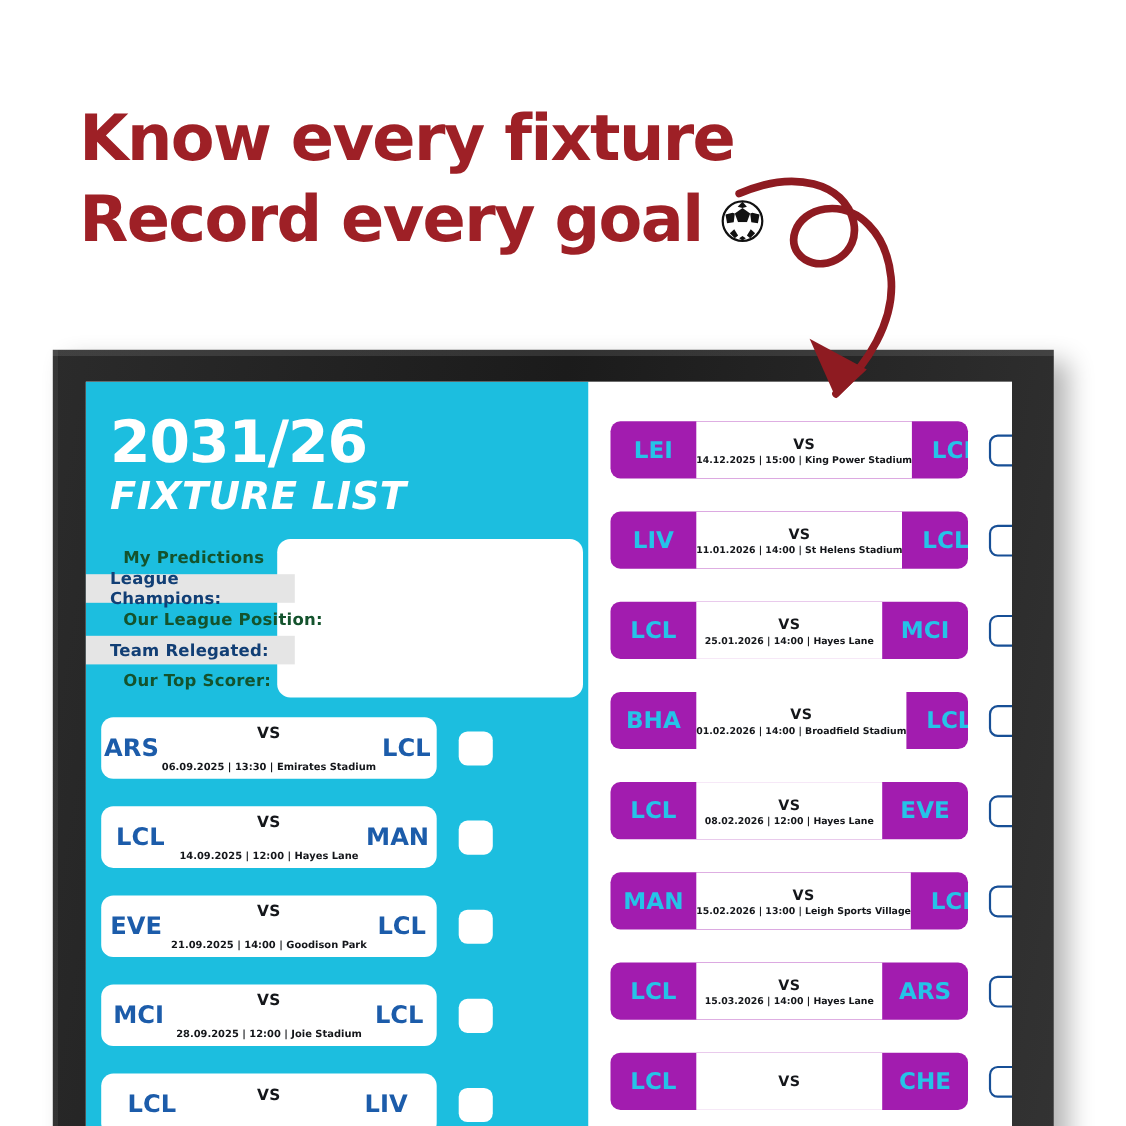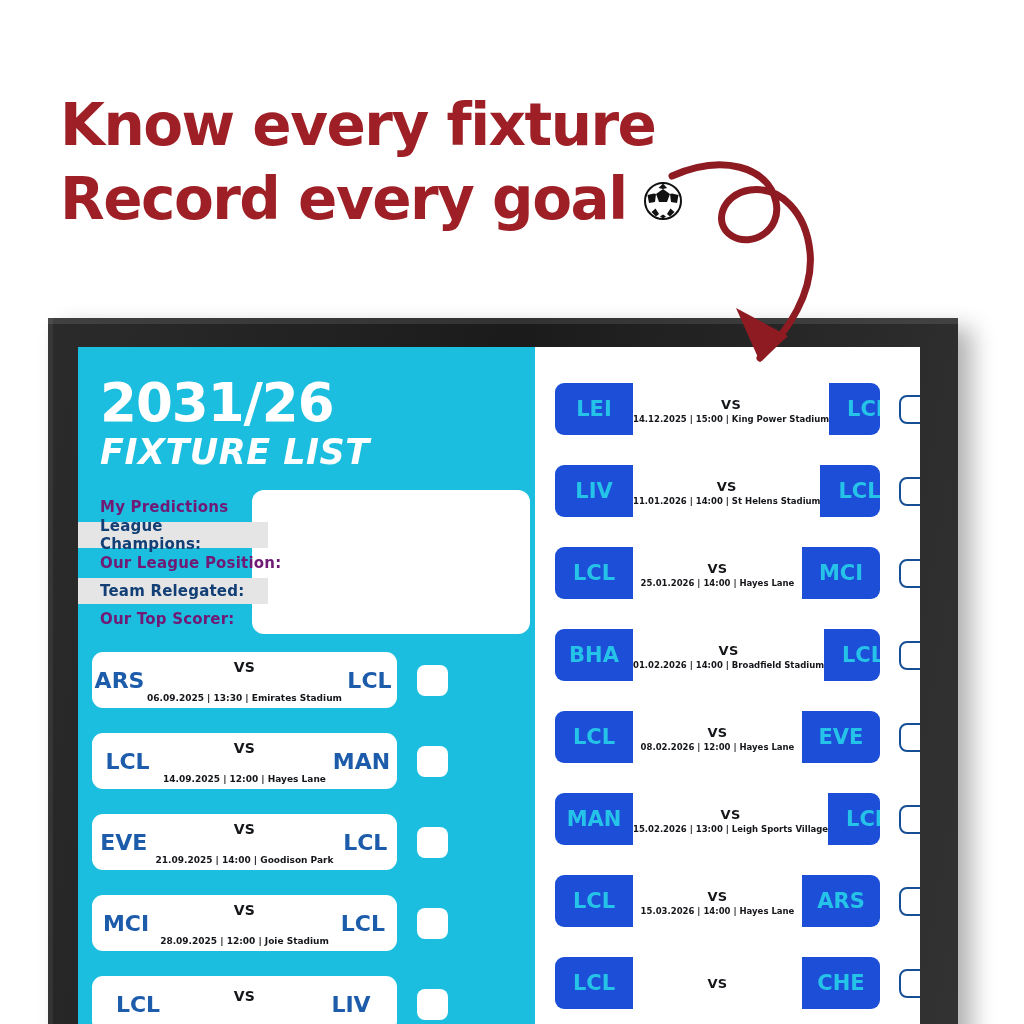--- a/index.html
+++ b/index.html
@@ -7,21 +7,21 @@
   body{
     background:#ffffff;
     font-family:"Liberation Sans", sans-serif;
     position:relative;
     overflow:hidden;
   }
 
   
   #headline{
     position:absolute;
-    left:60px; top:88px;
+    left:72px; top:88px;
     width:760px;
     z-index:6;
   }
   .head-line{
     font-family:"DejaVu Sans", sans-serif;
     font-weight:bold;
     font-size:58px;
     line-height:74px;
     letter-spacing:-1.5px;
     color:#9E2026;
@@ -116,21 +116,21 @@
     display:flex;
     align-items:center;
     padding-left:22px;
     font-family:"DejaVu Sans", sans-serif;
     font-weight:bold;
     font-size:15px;
     letter-spacing:.2px;
     margin-bottom:2px;
     z-index:2;
   }
-  .pred-row.on-cyan{ color:#701a75; }
+  .pred-row.on-cyan{ color:#14532d;margin-left:12px; }
   .pred-row.on-white{
     color:#123F75;
     background:#e5e5e5;
     width:190px;
     border-radius:0;
   }
 
   
   #left-fixtures{
     margin-top:18px;
@@ -194,21 +194,21 @@
     position:relative;
   }
   .rf-row{
     display:flex;
     align-items:center;
     margin-bottom:30px;
   }
   .rf-card{
     width:325px;
     height:52px;
-    background:#1d4ed8;
+    background:#a21caf;
     border-radius:9px;
     display:flex;
     align-items:center;
     overflow:hidden;
   }
   .rf-team{
     font-family:"DejaVu Sans", sans-serif;
     font-weight:bold;
     font-size:21px;
     color:#25C3E8;

